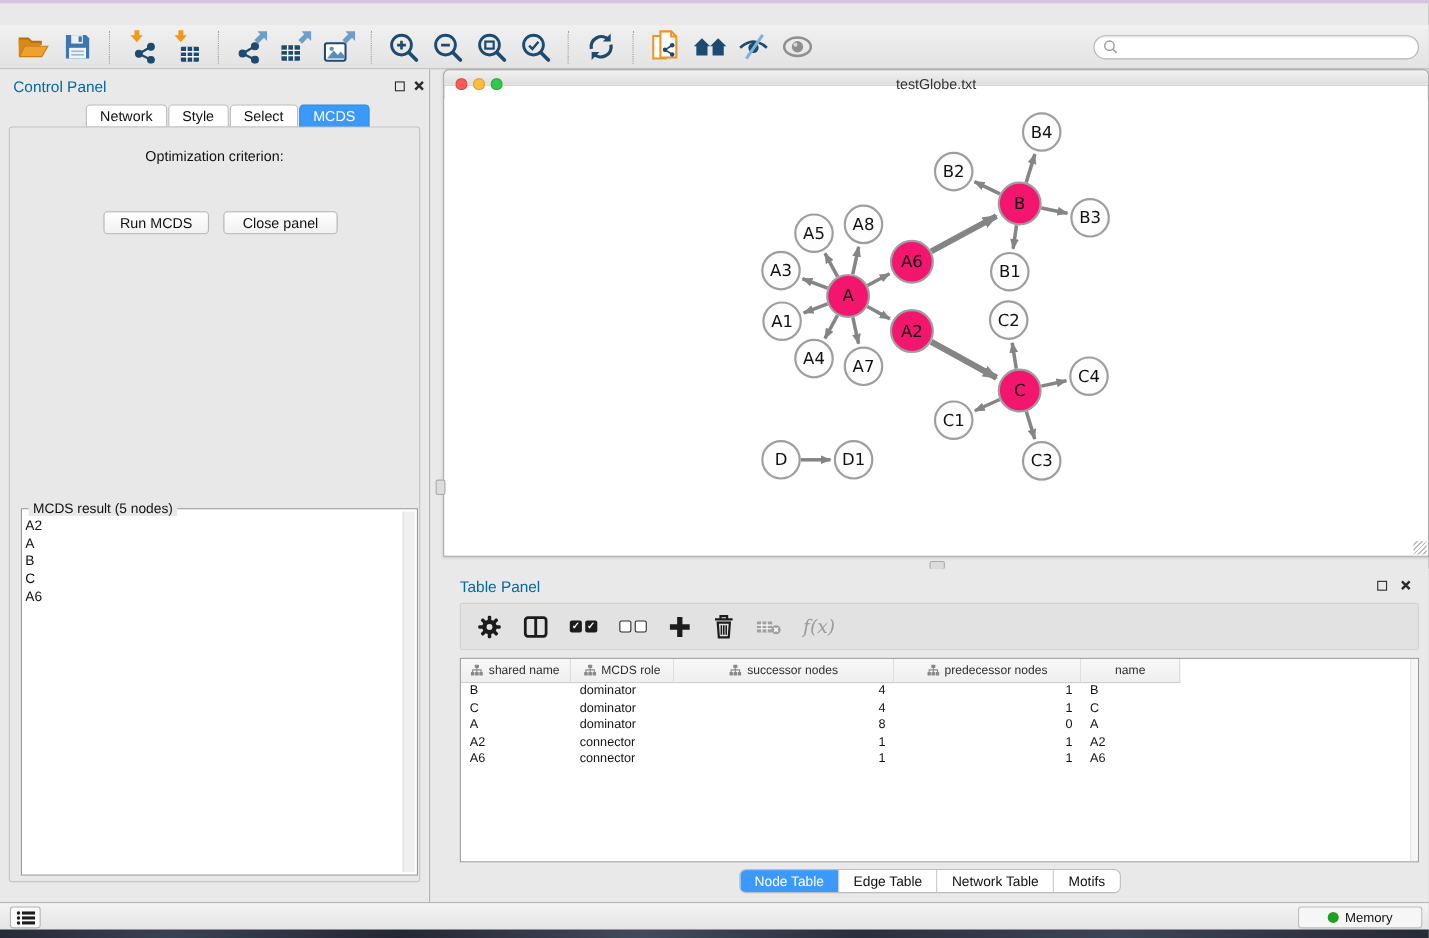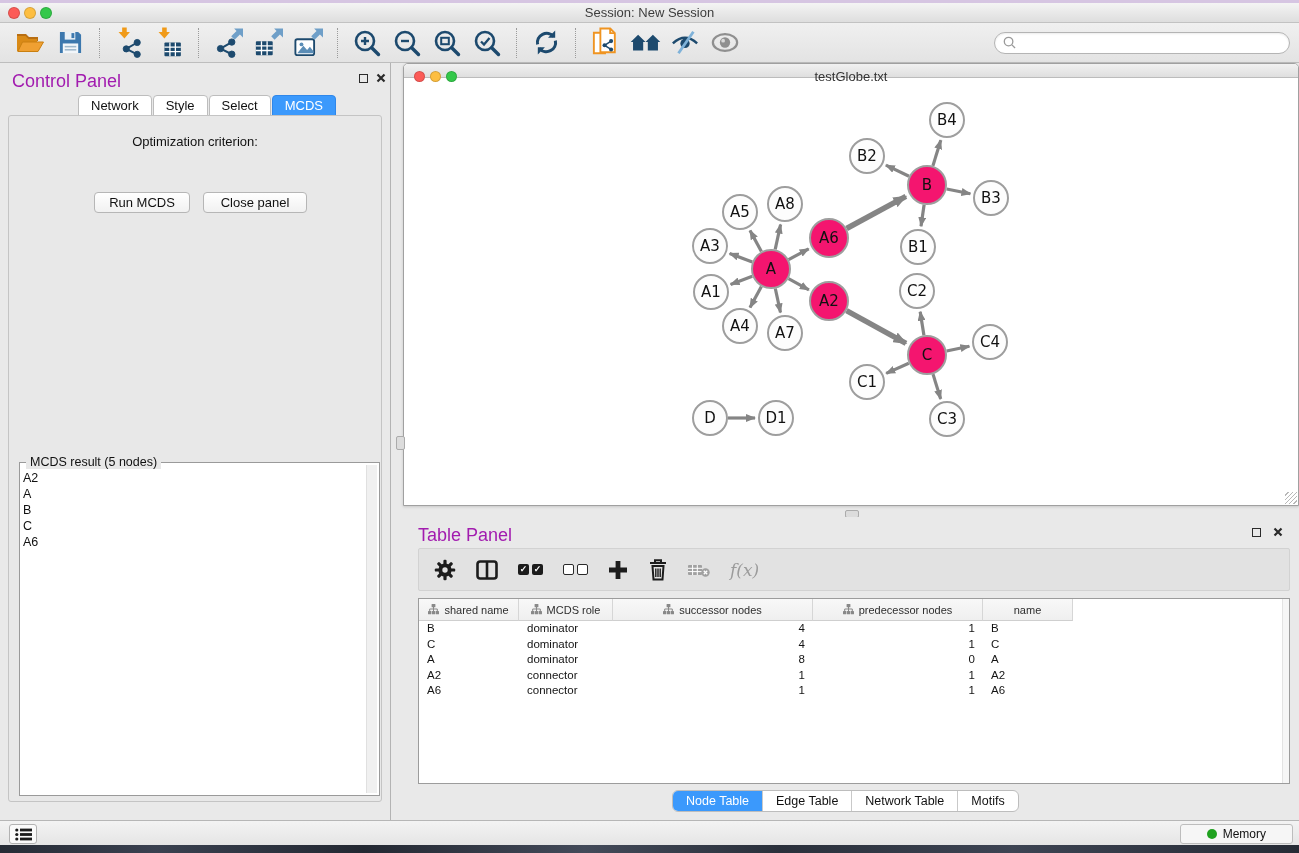--- a/index.html
+++ b/index.html
@@ -19,21 +19,21 @@
   .toolbar { position:absolute; left:0; top:23px; right:0; height:40px;
     background:linear-gradient(#f0f0f0,#e3e3e3); border-bottom:1px solid #bdbdbd;
     display:flex; align-items:center; padding-left:10px; }
   .tbtn { background:none; border:none; width:40px; height:36px; display:flex; align-items:center; justify-content:center; cursor:default; }
   .tsep { width:0; height:30px; border-left:1px dotted #9b9b9b; margin:0 9px; }
   .searchbox { margin-left:auto; margin-right:9px; width:296px; height:22px; background:#fff;
     border:1px solid #b4b4b4; border-radius:11px; display:flex; align-items:center; padding:0 8px; box-shadow:inset 0 1px 2px rgba(0,0,0,.08); }
   .searchbox input { border:none; outline:none; flex:1; font-size:12px; background:transparent; margin-left:5px; font-family:"Liberation Sans",sans-serif; }
   
   .cpanel { position:absolute; left:0; top:63px; width:391px; bottom:33px; background:#e9e9e9; border-right:1px solid #b3b3b3; }
-  .panel-title { position:absolute; font-size:18px; color:#a21caf; }
+  .panel-title { position:absolute; font-size:14px; color:#0369a1; }
   .win-mini { position:absolute; background:none; border:none; display:flex; align-items:center; justify-content:center; width:14px; height:14px; cursor:default; }
   .sq { width:9px; height:9px; border:1.5px solid #2b2b2b; display:inline-block; background:#fff0; }
   .cp-tabs { position:absolute; left:78px; top:32px; display:flex; height:21px; }
   .cp-tab { background:#fff; border:1px solid #bdbdbd; border-radius:4px 4px 0 0; padding:0 12px;
     font-size:13px; line-height:19px; color:#111; margin-right:1px; }
   .cp-tab.active { background:#3b99fc; border-color:#2f87ea; color:#fff; }
   .cp-body { position:absolute; left:8px; right:8px; top:52px; bottom:18px;
     background:#e8e8e8; border:1px solid #c4c4c4; border-radius:3px; }
   .opt-label { position:absolute; top:18px; left:0; right:0; text-align:center; font-size:13px; color:#111; }
   .dropdown { position:absolute; top:41px; left:35px; width:312px; height:23px; background:#fff;
@@ -100,26 +100,20 @@
   .mem-dot { width:10px; height:10px; border-radius:50%; }
   .desktop { position:absolute; left:0; right:0; bottom:0; height:8px;
     background:linear-gradient(90deg,#262b35,#3a4150 12%,#232832 28%,#434a59 45%,#2a303b 60%,#3d4453 78%,#262b35); }
 </style>
 </head>
 <body>
 
 <div class="screen">
   <div class="topstrip"></div>
 
-  <div class="titlebar">
-    <span class="tl red"></span>
-    <span class="tl yel"></span>
-    <span class="tl grn"></span>
-    <div class="title">Session: New Session</div>
-  </div>
 
   <div class="toolbar">
     <button class="tbtn">
       <svg width="30" height="25" viewBox="0 0 30 25">
           <path d="M2 4 h9 l3 3 h9 v4 H2 Z" fill="#b86e12"></path>
           <path d="M2 21 V6 h8.5 l3 3 H22 v3 H8 L4 21 Z" fill="#d98a16"></path>
           <path d="M7.5 12 h21 l-5.5 9.5 H2.8 Z" fill="#efa032" stroke="#c97f10" stroke-width="1"></path>
         </svg>
     </button>
     <button class="tbtn">

